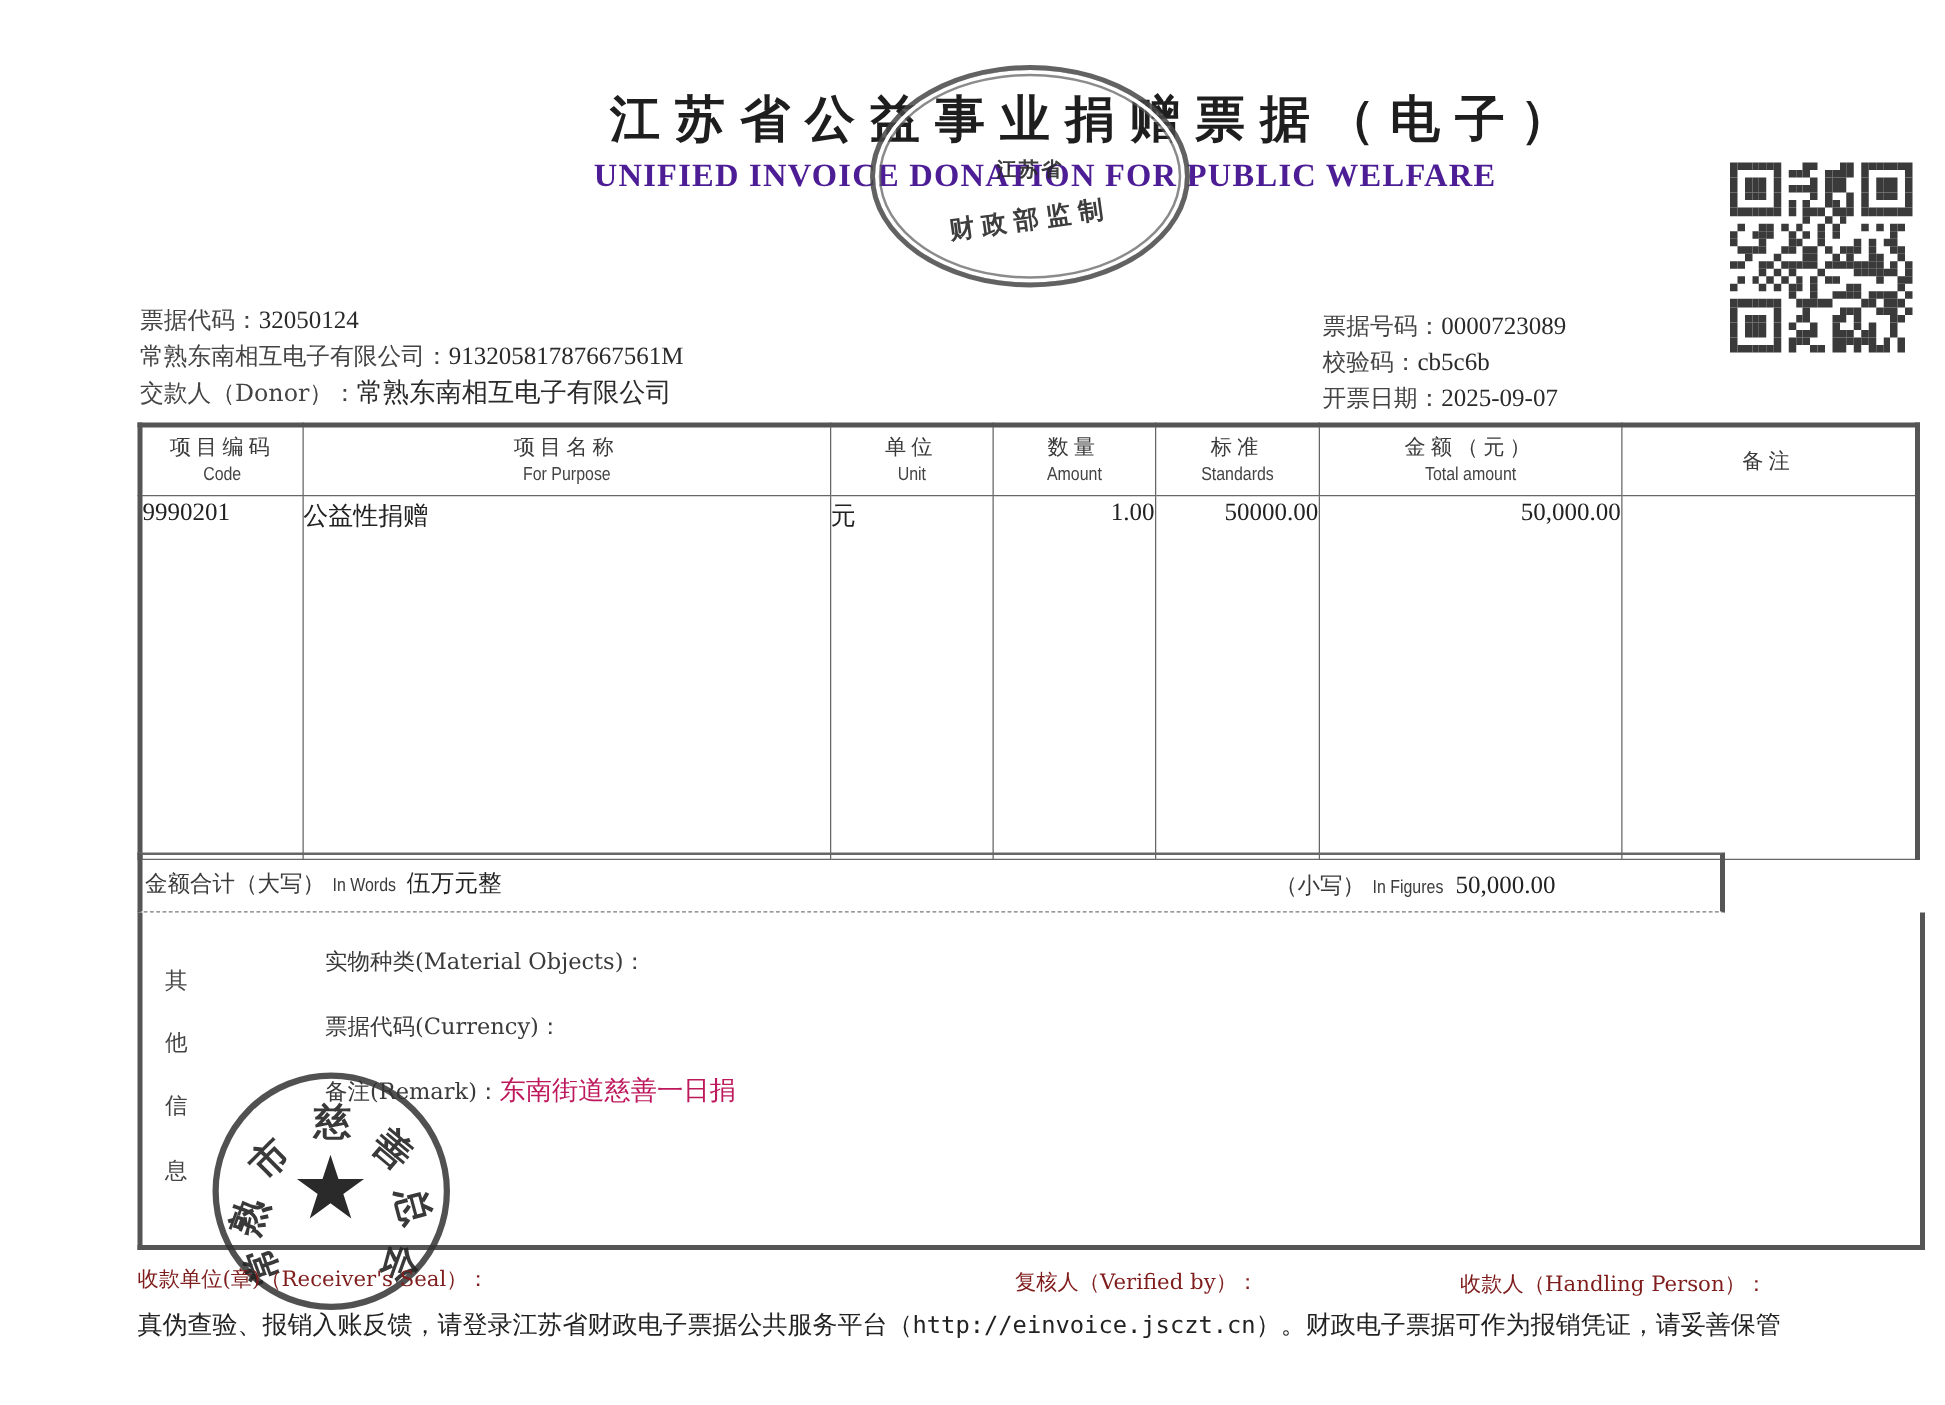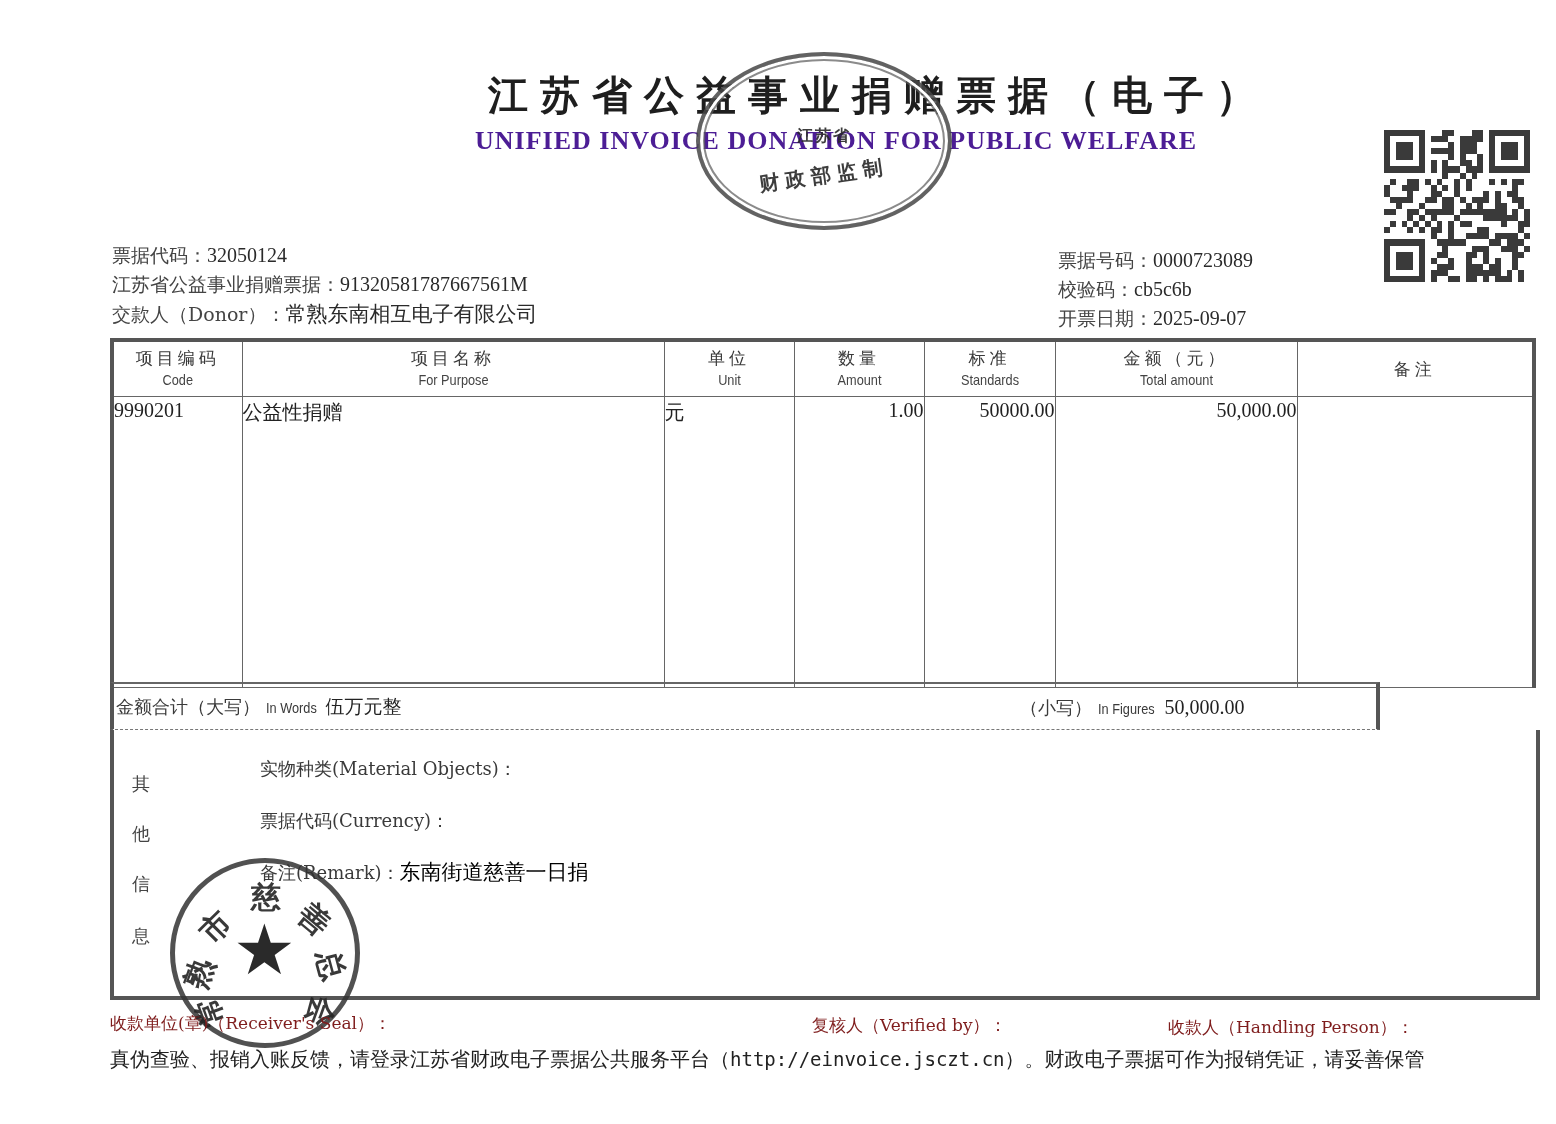--- a/index.html
+++ b/index.html
@@ -53,21 +53,21 @@
   .words-row .l { position:absolute; left: 2px; top: 10px; font-size: 18px; color: #3a3a3a; white-space: nowrap; }
   .words-row .l b { font-weight: normal; font-size: 19px; color:#222; }
   .words-row .r { position:absolute; left: 906px; top: 12px; font-size: 18px; color: #3a3a3a; white-space: nowrap; }
   .words-row .r b { font-weight: normal; font-size: 20px; color:#222; font-family: "Liberation Serif", serif; }
   .en-sm { font-family: "Liberation Sans", sans-serif; font-size: 15px; display: inline-block; transform: scaleX(0.85); transform-origin: left; }
   .other-box {
     left: 110px; top: 730px; width: 1430px; height: 270px; border: 4px solid #555; border-top: none; box-sizing: border-box;
   }
   .vert { position:absolute; left: 18px; font-size: 18px; color: #444; }
   .other-line { position:absolute; left: 146px; font-size: 18px; color: #3a3a3a; white-space: nowrap; }
-  .other-line .v { font-size: 21px; color: #000000; font-family: "DejaVu Sans", sans-serif; }
+  .other-line .v { font-size: 21px; color: #be185d; font-family: "DejaVu Sans", sans-serif; }
   .seal-bottom {
     left: 170px; top: 858px; width: 190px; height: 190px; border-radius: 50%;
     border: 5px solid rgba(50,50,50,0.85); box-sizing: border-box; pointer-events: none;
   }
   .seal-bottom .star { position:absolute; left: 58px; top: 52px; font-size: 70px; line-height: 70px; color: #2a2a2a; }
   .seal-bottom .ring { position:absolute; font-size: 30px; font-weight: bold; color: rgba(35,35,35,0.9); }
   .footer-sig { font-size: 17px; color: #7f1d1d; white-space: nowrap; }
   .footer-note { left: 110px; top: 1046px; font-size: 20px; color: #222; white-space: nowrap; font-family: "DejaVu Sans", sans-serif; }
   .footer-note .url { font-family: "DejaVu Sans Mono", "Liberation Mono", monospace; font-size: 19px; }
 </style>
@@ -707,21 +707,21 @@
     <span></span>
     <span class="w"></span>
     <span></span>
     <span class="w"></span>
   </div>
 
 <div class="abs meta" style="left:112px; top:243px;">
   <span class="lbl">票据代码：</span><span class="val">32050124</span>
 </div>
 <div class="abs meta" style="left:112px; top:272px;">
-  <span class="lbl">江苏省公益事业捐赠票据：</span><span class="val">91320581787667561M</span>
+  <span class="lbl">常熟东南相互电子有限公司：</span><span class="val">91320581787667561M</span>
 </div>
 <div class="abs meta" style="left:112px; top:300px;">
   <span class="lbl">交款人（Donor）：</span><span class="val" style="font-family:'DejaVu Sans',sans-serif;font-size:21px;">常熟东南相互电子有限公司</span>
 </div>
 
 <div class="abs meta" style="left:1058px; top:248px;">
   <span class="lbl">票据号码：</span><span class="val">0000723089</span>
 </div>
 <div class="abs meta" style="left:1058px; top:277px;">
   <span class="lbl">校验码：</span><span class="val">cb5c6b</span>

